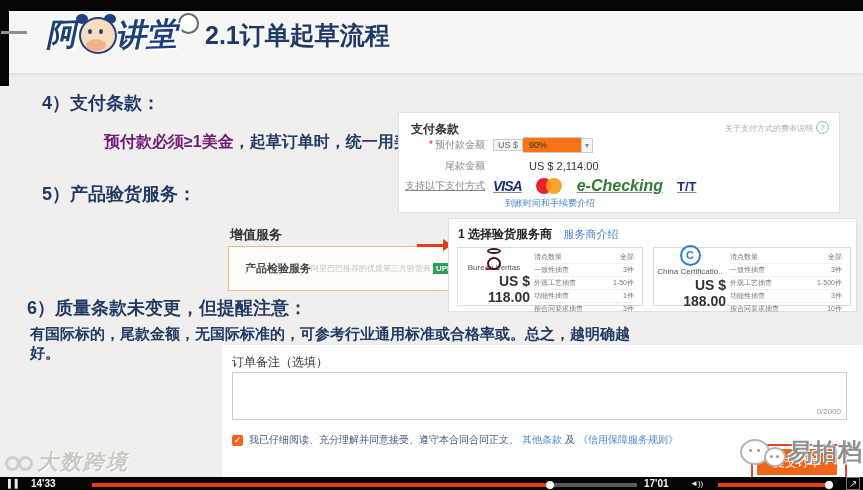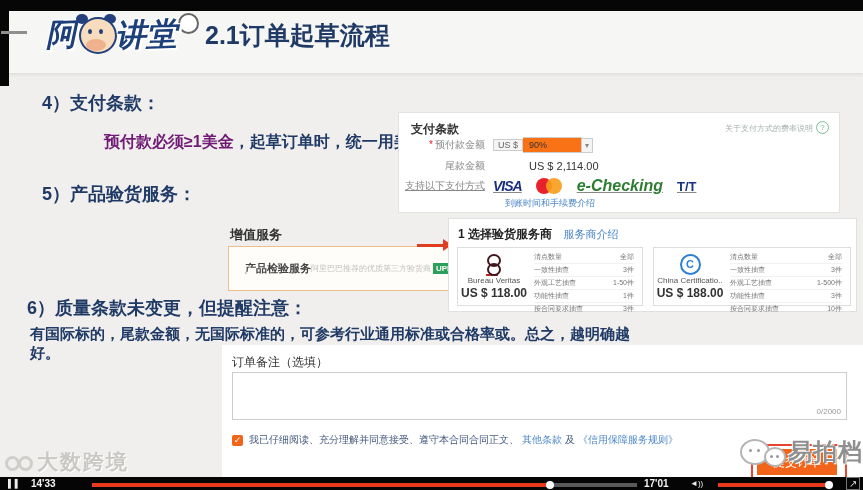--- a/index.html
+++ b/index.html
@@ -69,42 +69,42 @@
   .insp-hd{position:absolute;left:9px;top:7px;font-size:12px;color:#222;font-weight:bold;}
   .insp-link{font-weight:normal;font-size:11px;color:#4b86c8;margin-left:8px;cursor:pointer;}
   .prov{position:absolute;top:28px;height:57px;border:1px solid #ddd;background:#fff;display:flex;cursor:pointer;}
   .prov-a{left:8px;width:184px;} .prov-b{left:204px;width:196px;}
   .prov-info{width:72px;display:flex;flex-direction:column;align-items:center;justify-content:center;gap:1px;}
   .bv-logo{width:10px;height:9px;border:2px solid #43161d;border-radius:50%;position:relative;margin-bottom:8px;}
   .bv-logo:after{content:"";position:absolute;left:-2px;top:7px;width:10px;height:9px;border:2px solid #43161d;border-radius:50%;}
   .bv-logo:before{content:"";position:absolute;left:-3px;top:18px;width:12px;height:2px;background:#c0242b;}
   .cc-logo{width:17px;height:17px;border:2px solid #2d7fd3;border-radius:50%;color:#2d7fd3;font-weight:bold;font-size:11px;text-align:center;line-height:17px;}
   .prov-name{font-size:8px;color:#555;white-space:nowrap;}
-  .prov-price{font-size:12px;font-weight:bold;color:#333;}
+  .prov-price{font-size:14px;font-weight:bold;color:#333;text-align:right;}
   .prov-tbl{flex:1;padding:3px 8px 2px 4px;display:flex;flex-direction:column;justify-content:space-between;}
   .prow{display:flex;justify-content:space-between;font-size:7px;color:#777;border-bottom:1px solid #f1f1f1;padding:1px 0;}
   .prow:last-child{border-bottom:none;}
   
   .bottomcard{left:222px;top:345px;width:641px;height:132px;background:#fff;}
   .note-label{position:absolute;left:10px;top:9px;font-size:12px;color:#333;}
   .note-box{position:absolute;left:10px;top:27px;width:613px;height:46px;border:1px solid #ccc;background:#fff;cursor:text;}
   .note-counter{position:absolute;right:5px;bottom:3px;font-size:8px;color:#999;}
   .agree{position:absolute;left:10px;top:88px;display:flex;align-items:center;font-size:10px;color:#44597f;}
   .chk{width:11px;height:11px;background:#f26419;border-radius:2px;color:#fff;font-size:9px;line-height:11px;text-align:center;margin-right:6px;cursor:pointer;}
   .a-link{color:#4b86c8;cursor:pointer;margin:0 3px;}
   
   .submit-outline{left:751px;top:444px;width:92px;height:36px;border:2px solid #e8442e;}
   .submit{left:757px;top:449px;width:80px;height:26px;background:#f26419;color:#fff;font-size:12px;text-align:center;line-height:26px;cursor:pointer;}
   
   .wm-left{left:3px;top:448px;display:flex;align-items:center;color:#c9c8c4;
            text-shadow:1px 1px 0 #fff;}
   .wm-left-glyph{width:30px;height:20px;position:relative;margin-right:4px;}
   .wm-left-glyph i{position:absolute;border:3px solid #cfcecb;border-radius:50%;width:9px;height:9px;top:4px;}
   .wm-left-glyph i:first-child{left:2px;}.wm-left-glyph i:last-child{left:15px;}
-  .wm-left-txt{font-size:21px;font-weight:bold;letter-spacing:2px;}
+  .wm-left-txt{font-size:21px;font-weight:bold;letter-spacing:2px;font-style:italic;}
   .wm-right{left:740px;top:436px;display:flex;align-items:center;z-index:5;}
   .bubble-big{width:26px;height:22px;background:#fff;border:2px solid #b5b5b5;border-radius:50%;position:relative;}
   .bubble-big i,.bubble-sm i{position:absolute;width:3px;height:3px;background:#999;border-radius:50%;top:8px;}
   .bubble-big i:first-child{left:7px;}.bubble-big i:last-child{left:15px;}
   .bubble-sm{width:18px;height:16px;background:#fff;border:2px solid #b5b5b5;border-radius:50%;position:relative;margin:10px 2px 0 -6px;}
   .bubble-sm i{top:6px;}.bubble-sm i:first-child{left:4px;}.bubble-sm i:last-child{left:10px;}
   .wm-right-txt{font-size:24px;font-weight:bold;color:#8f8f8f;letter-spacing:1px;
                 text-shadow:1px 1px 0 #fff,-1px -1px 0 #fff;}
   
   .bar{left:0;top:477px;width:863px;height:13px;background:#050505;z-index:6;}

